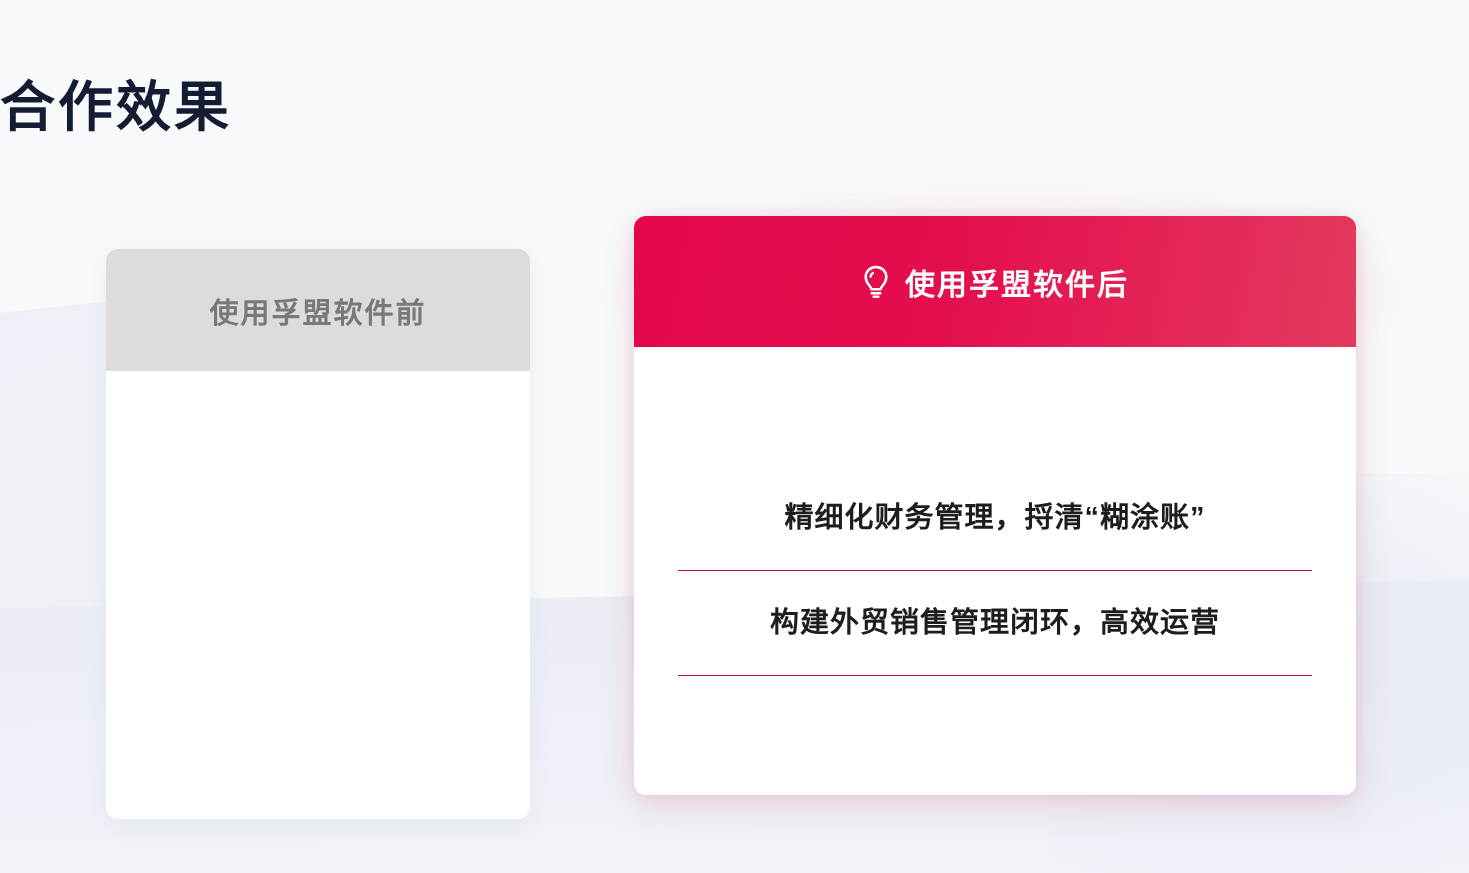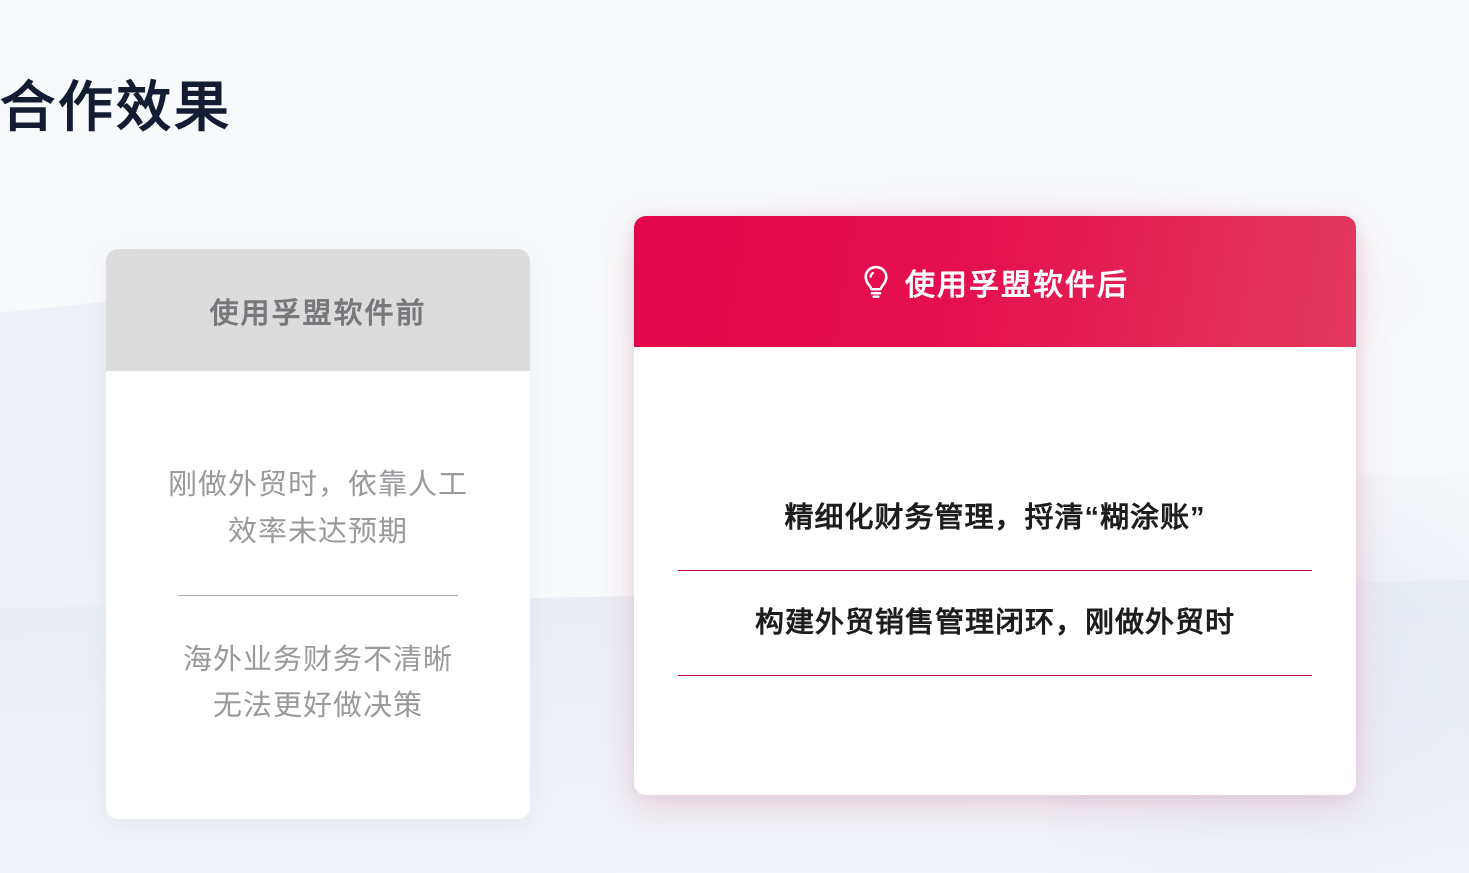--- a/index.html
+++ b/index.html
@@ -206,56 +206,41 @@
 </div>
 
 <h1 class="page-title">合作效果</h1>
 
 <div class="cards">
 
   <section class="card card-before">
     <header class="card-header">
       <span>使用孚盟软件前</span>
     </header>
-    <div class="card-body">
-
-      <div class="before-item">
-        <span class="line">刚做外贸时，依靠人工</span>
-        <span class="line">效率未达预期</span>
-      </div>
-
-      <div class="divider-gray"></div>
-
-      <div class="before-item">
-        <span class="line">海外业务财务不清晰</span>
-        <span class="line">无法更好做决策</span>
-      </div>
-
-    </div>
   </section>
 
   <section class="card card-after">
     <header class="card-header">
       <span class="bulb-icon">
         <svg viewBox="0 0 24 28" fill="none" xmlns="http://www.w3.org/2000/svg" aria-hidden="true">
           <path d="M12 1.6c-4.7 0-8.5 3.7-8.5 8.3 0 3 1.6 5.3 3 7 .9 1.1 1.6 2 1.7 3h7.6c.1-1 .8-1.9 1.7-3 1.4-1.7 3-4 3-7 0-4.6-3.8-8.3-8.5-8.3z" stroke="#ffffff" stroke-width="2.1" stroke-linejoin="round"></path>
           <path d="M8.6 23.2h6.8" stroke="#ffffff" stroke-width="2.1" stroke-linecap="round"></path>
           <path d="M10.1 26.1h3.8" stroke="#ffffff" stroke-width="2.1" stroke-linecap="round"></path>
           <path d="M9.4 6.6c-1 .7-1.7 1.8-1.9 3" stroke="#ffffff" stroke-width="2" stroke-linecap="round"></path>
         </svg>
       </span>
       <span>使用孚盟软件后</span>
     </header>
     <div class="card-body">
 
       <div class="after-item">精细化财务管理，捋清“糊涂账”</div>
 
       <div class="divider-red"></div>
 
-      <div class="after-item">构建外贸销售管理闭环，刚做外贸时</div>
+      <div class="after-item">构建外贸销售管理闭环，高效运营</div>
 
       <div class="divider-red"></div>
 
 
     </div>
   </section>
 
 </div>
 
 </body></html>

